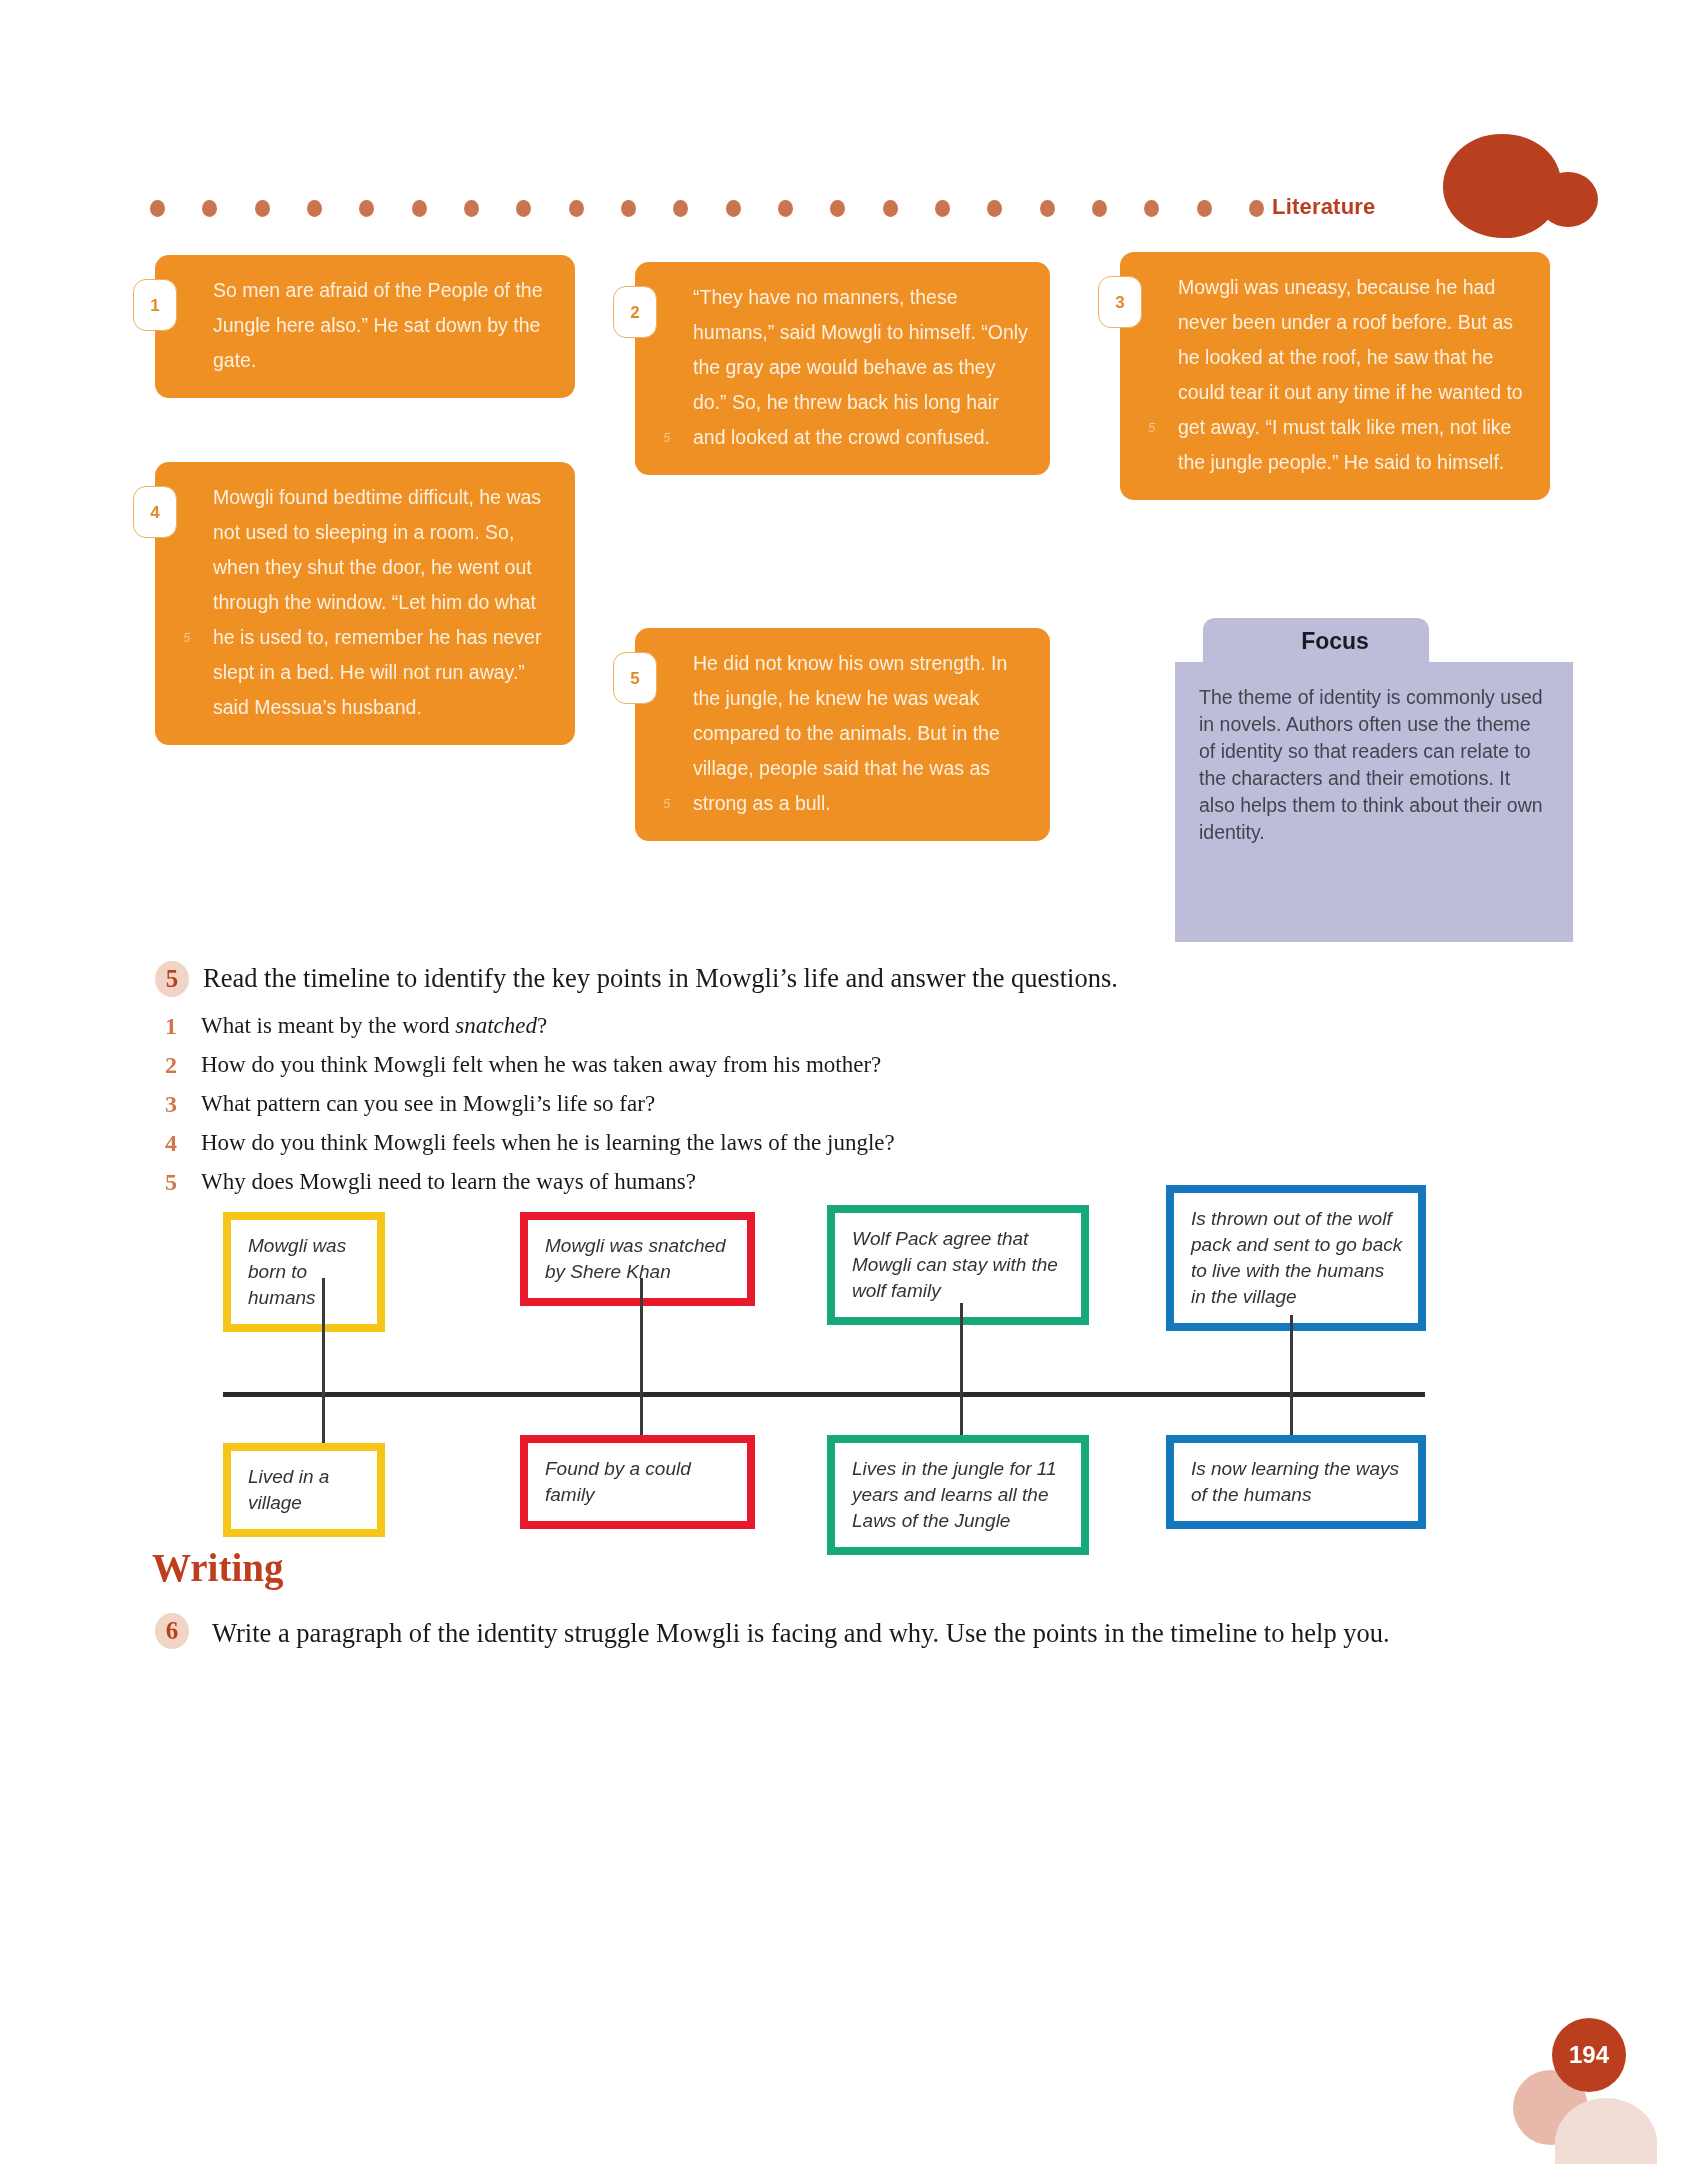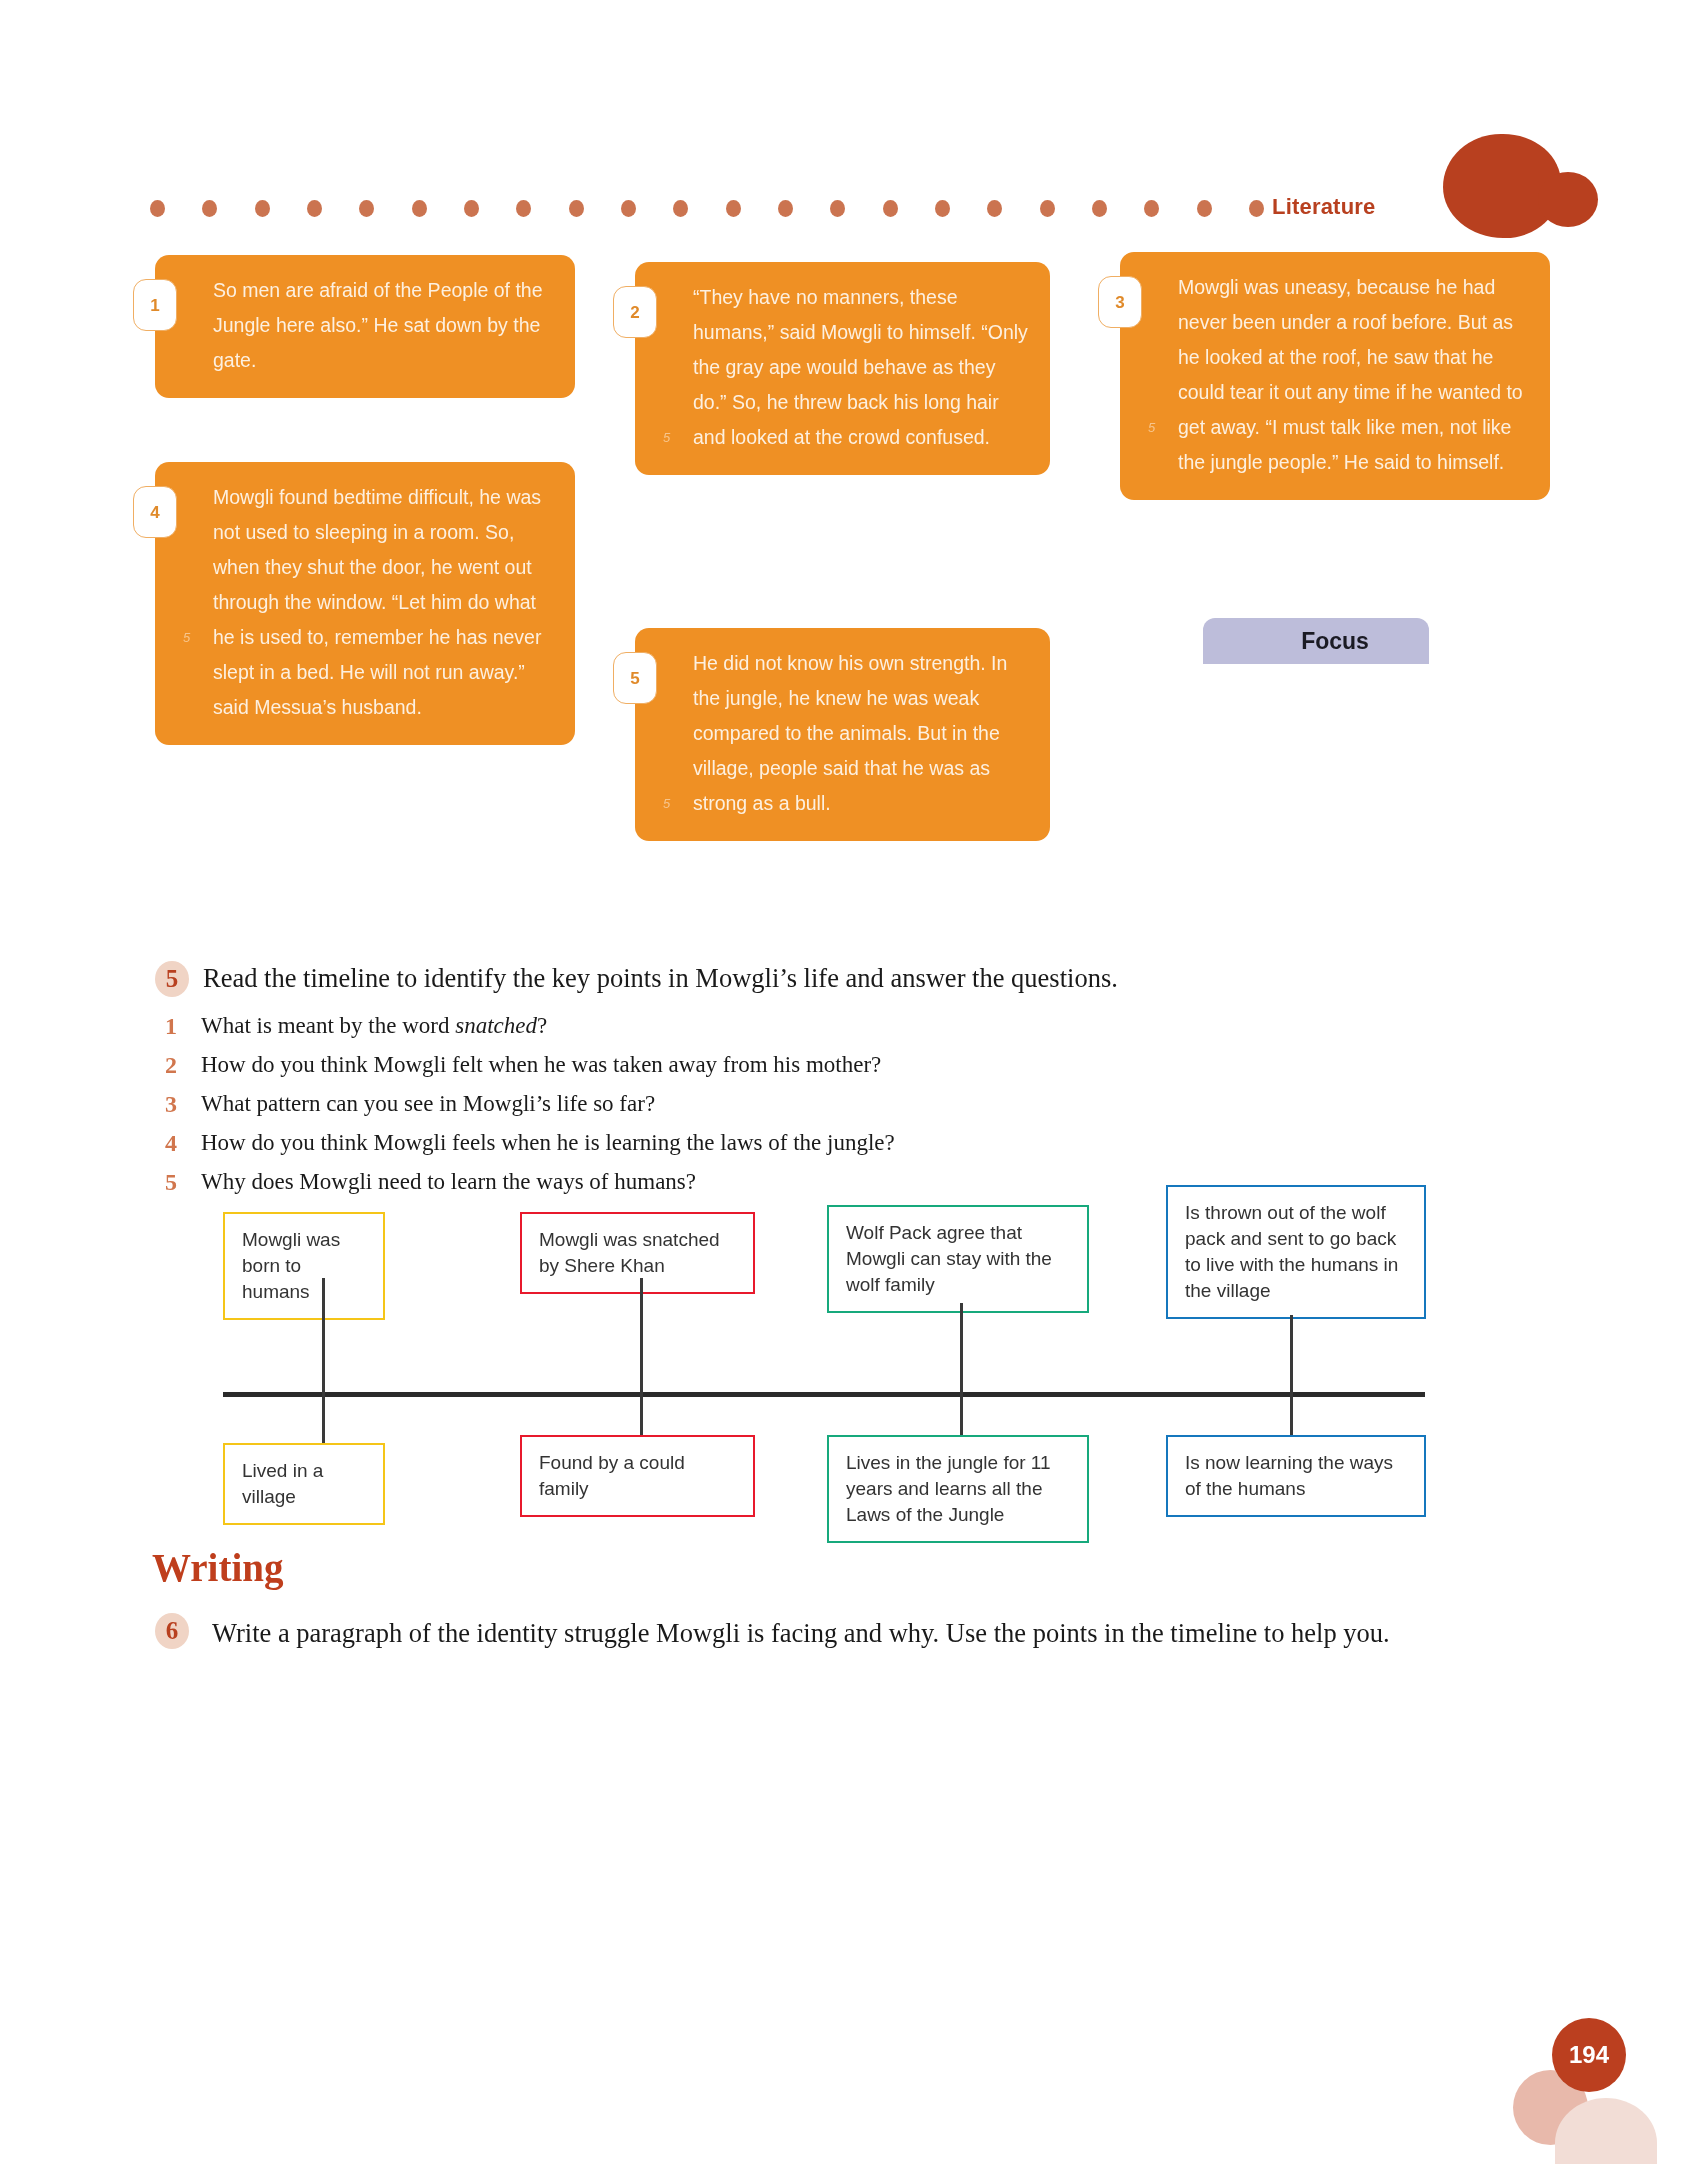--- a/index.html
+++ b/index.html
@@ -183,25 +183,26 @@
   }
   .tl-conn {
     position: absolute;
     width: 2.5px;
     background: #3a3a3a;
   }
 
   .tl-box {
     position: absolute;
     background: #ffffff;
-    border: 2px solid #0ea5e9;
+    border: 8px solid #0ea5e9;
     padding: 13px 15px 13px 17px;
     font-size: 19px;
     line-height: 26px;
     color: #333333;
+    font-style: italic;
   }
 
   
   #writing-title {
     position: absolute;
     left: 152px; top: 1545px;
     font-family: "Liberation Serif", serif;
     font-size: 39px;
     font-weight: bold;
     color: #bf3e1c;
@@ -303,20 +304,21 @@
     <span class="etext">Mowgli found bedtime difficult, he was not used to sleeping in a room. So, when they shut the door, he went out through the window. “Let him do what he is used to, remember he has never slept in a bed. He will not run away.” said Messua’s husband.</span>
   </div>
 
   <div class="extract" id="extract-5">
     <span class="badge">5</span>
     <span class="linemark" style="top:158px;">5</span>
     <span class="etext">He did not know his own strength. In the jungle, he knew he was weak compared to the animals. But in the village, people said that he was as strong as a bull.</span>
   </div>
 
   <div class="focus-tab">Focus</div>
+  <div class="focus-body">The theme of identity is commonly used in novels. Authors often use the theme of identity so that readers can relate to the characters and their emotions. It also helps them to think about their own identity.</div>
 
   <div class="ex-bullet" id="q5-bullet">5</div>
   <div class="ex-heading" id="q5-heading">Read the timeline to identify the key points in Mowgli’s life and answer the questions.</div>
   <div class="qlist" id="qlist">
       <div class="qrow">
         <span class="qnum">1</span>
         <span class="qtext">What is meant by the word <em>snatched</em>?</span>
       </div>
       <div class="qrow">
         <span class="qnum">2</span>

